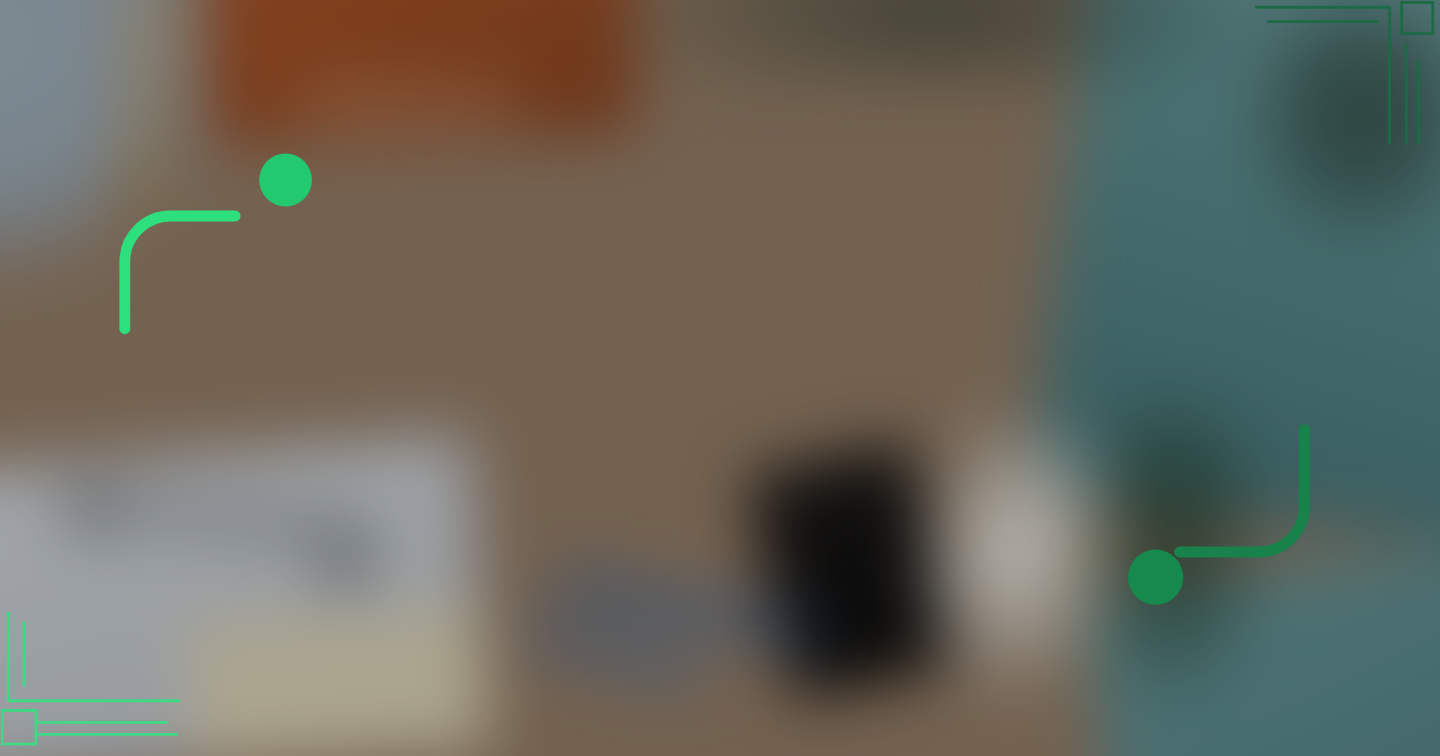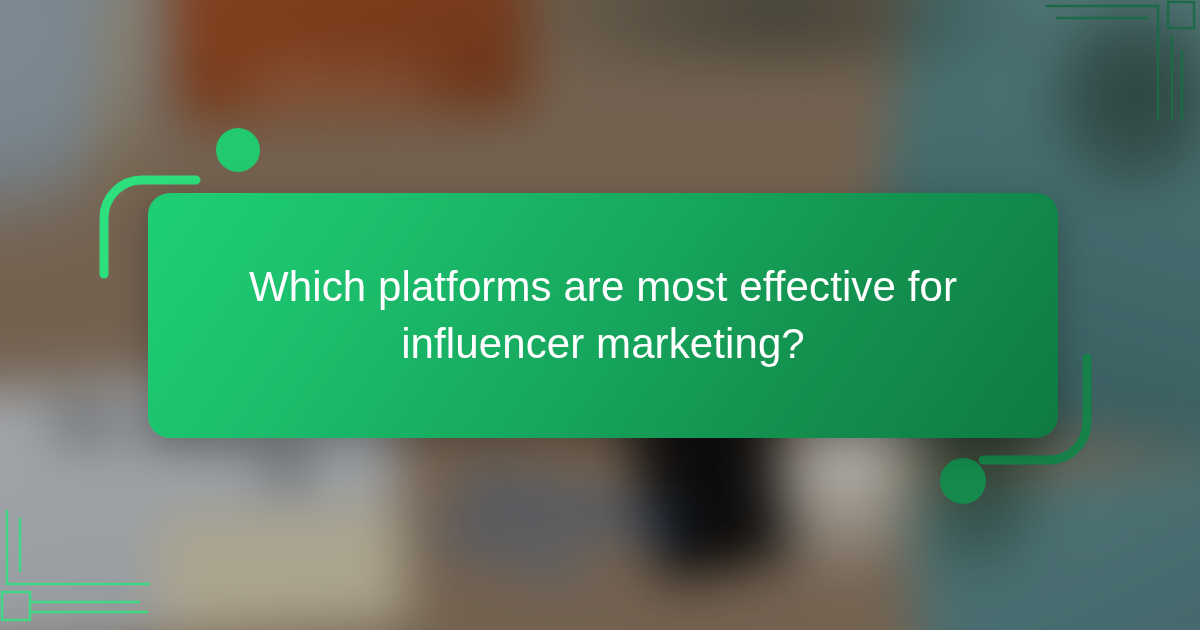--- a/index.html
+++ b/index.html
@@ -313,17 +313,14 @@
     <path d="M 8 140 L 8 84 A 38 38 0 0 1 46 46 L 100 46" fill="none" stroke="#2ee07d" stroke-width="9" stroke-linecap="round"></path>
   </svg>
 
   <svg class="bracket br" width="120" height="152" viewBox="0 0 120 152">
     <path d="M 112 8 L 112 72 A 38 38 0 0 1 74 110 L 8 110" fill="none" stroke="#17834a" stroke-width="9" stroke-linecap="round"></path>
   </svg>
 
   <div class="dot dot-tl"></div>
   <div class="dot dot-br"></div>
 
-  <div class="card">
-    <h1 class="card-title">Which platforms are most effective for influencer marketing?</h1>
-  </div>
 
 </div>
 
 </body></html>

